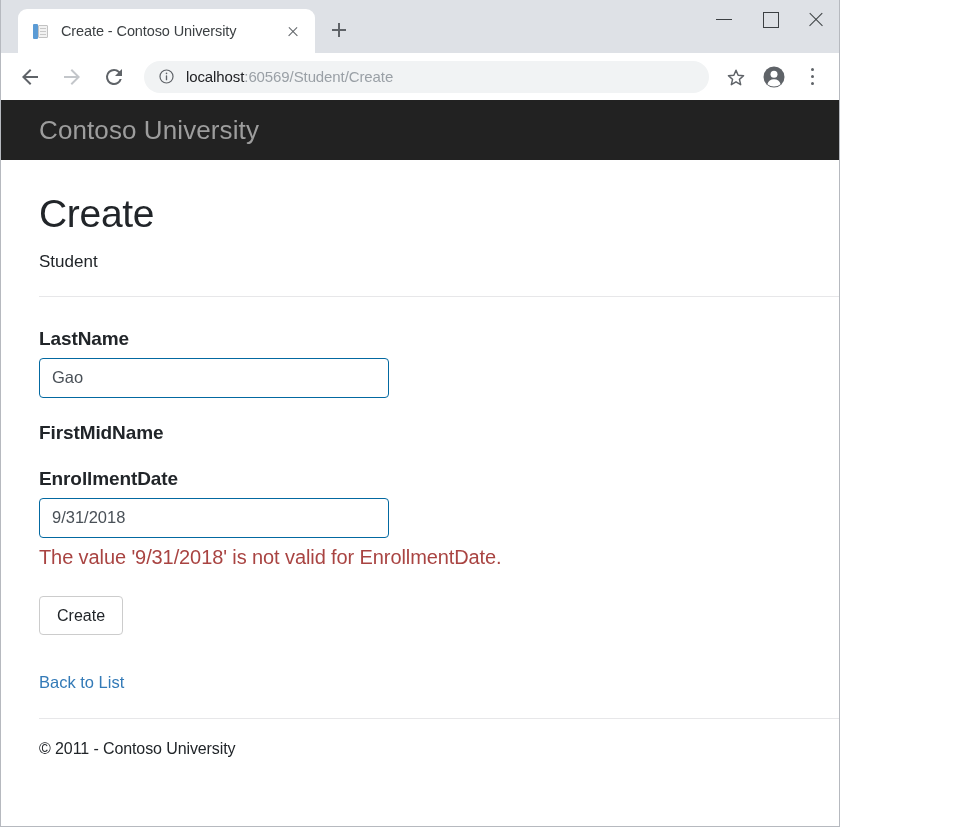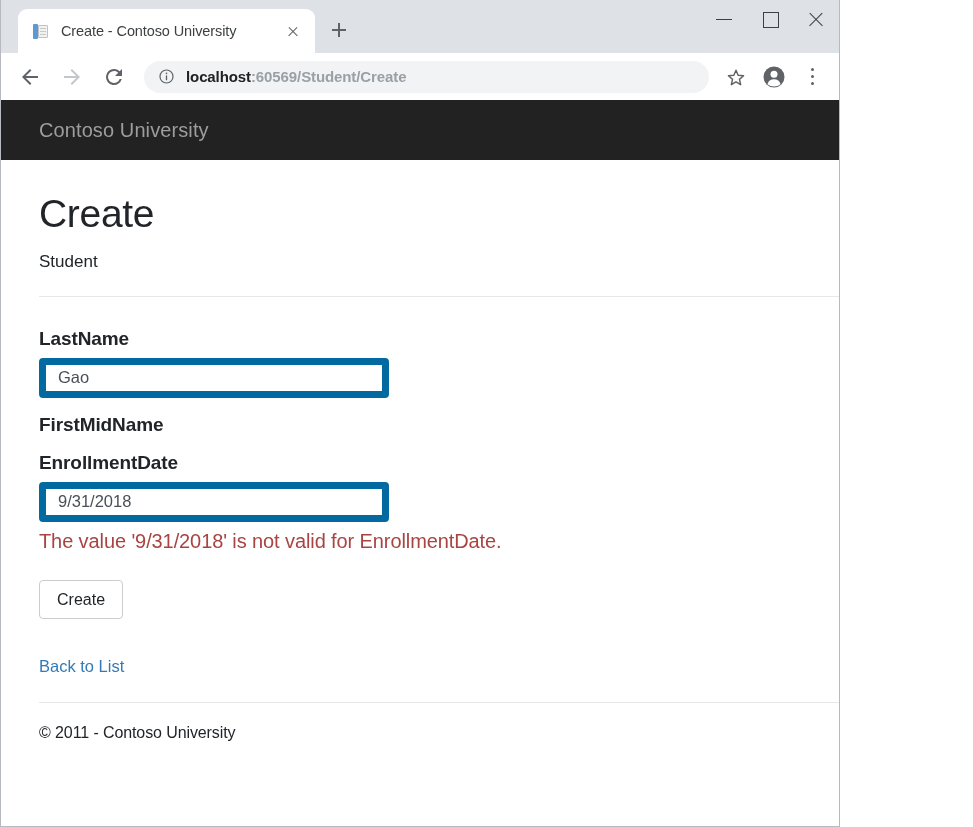--- a/index.html
+++ b/index.html
@@ -166,21 +166,20 @@
     margin-right: 11px;
     position: relative;
   }
   #url-text {
     font-size: 15px;
     color: #9aa0a6;
     white-space: nowrap;
     overflow: hidden;
     text-overflow: ellipsis;
     letter-spacing: -0.1px;
-    font-weight: bold;
   }
   #url-text .host { color: #202124; }
 
   #btn-star, #btn-profile, #btn-menu {
     width: 34px; height: 34px;
     flex: 0 0 34px;
     position: relative;
     margin: 0 2px;
   }
   #btn-menu .dot {
@@ -204,21 +203,21 @@
   
   #navbar {
     height: 60px;
     background: #222222;
     display: flex;
     align-items: center;
     padding: 0 38px;
     position: relative;
   }
   #navbar-brand {
-    font-size: 20px;
+    font-size: 26px;
     color: #9d9d9d;
     letter-spacing: 0.1px;
   }
   #navbar-toggler {
     position: absolute;
     right: 36px; top: 19px;
     width: 49px; height: 22px;
     background: #dddddd;
     border-radius: 5px;
   }
@@ -242,40 +241,40 @@
     margin: 17px 0 0 0;
     line-height: 1.1;
   }
   hr.rule {
     border: none;
     border-top: 1px solid #e7e7e9;
     margin: 24px 0 0 0;
     height: 0;
   }
 
-  .form-group { margin-top: 16px; }
+  .form-group { margin-top: 24px; }
   .form-group:first-of-type { margin-top: 31px; }
   .ctrl-label {
     display: block;
     font-size: 19px;
     font-weight: bold;
     color: #212529;
     margin-bottom: 8px;
     letter-spacing: -0.1px;
   }
   .form-control {
     display: block;
     width: 350px;
     height: 40px;
     padding: 6px 12px;
     font-size: 16.5px;
     font-family: "Liberation Sans", sans-serif;
     color: #495057;
     background: #ffffff;
-    border: 7px solid #0369a1;
+    border: 1px solid #0369a1;
     border-radius: 4px;
     outline: none;
   }
   .validation-msg {
     display: block;
     margin-top: 8px;
     font-size: 20px;
     color: #a94442;
     letter-spacing: -0.1px;
   }

